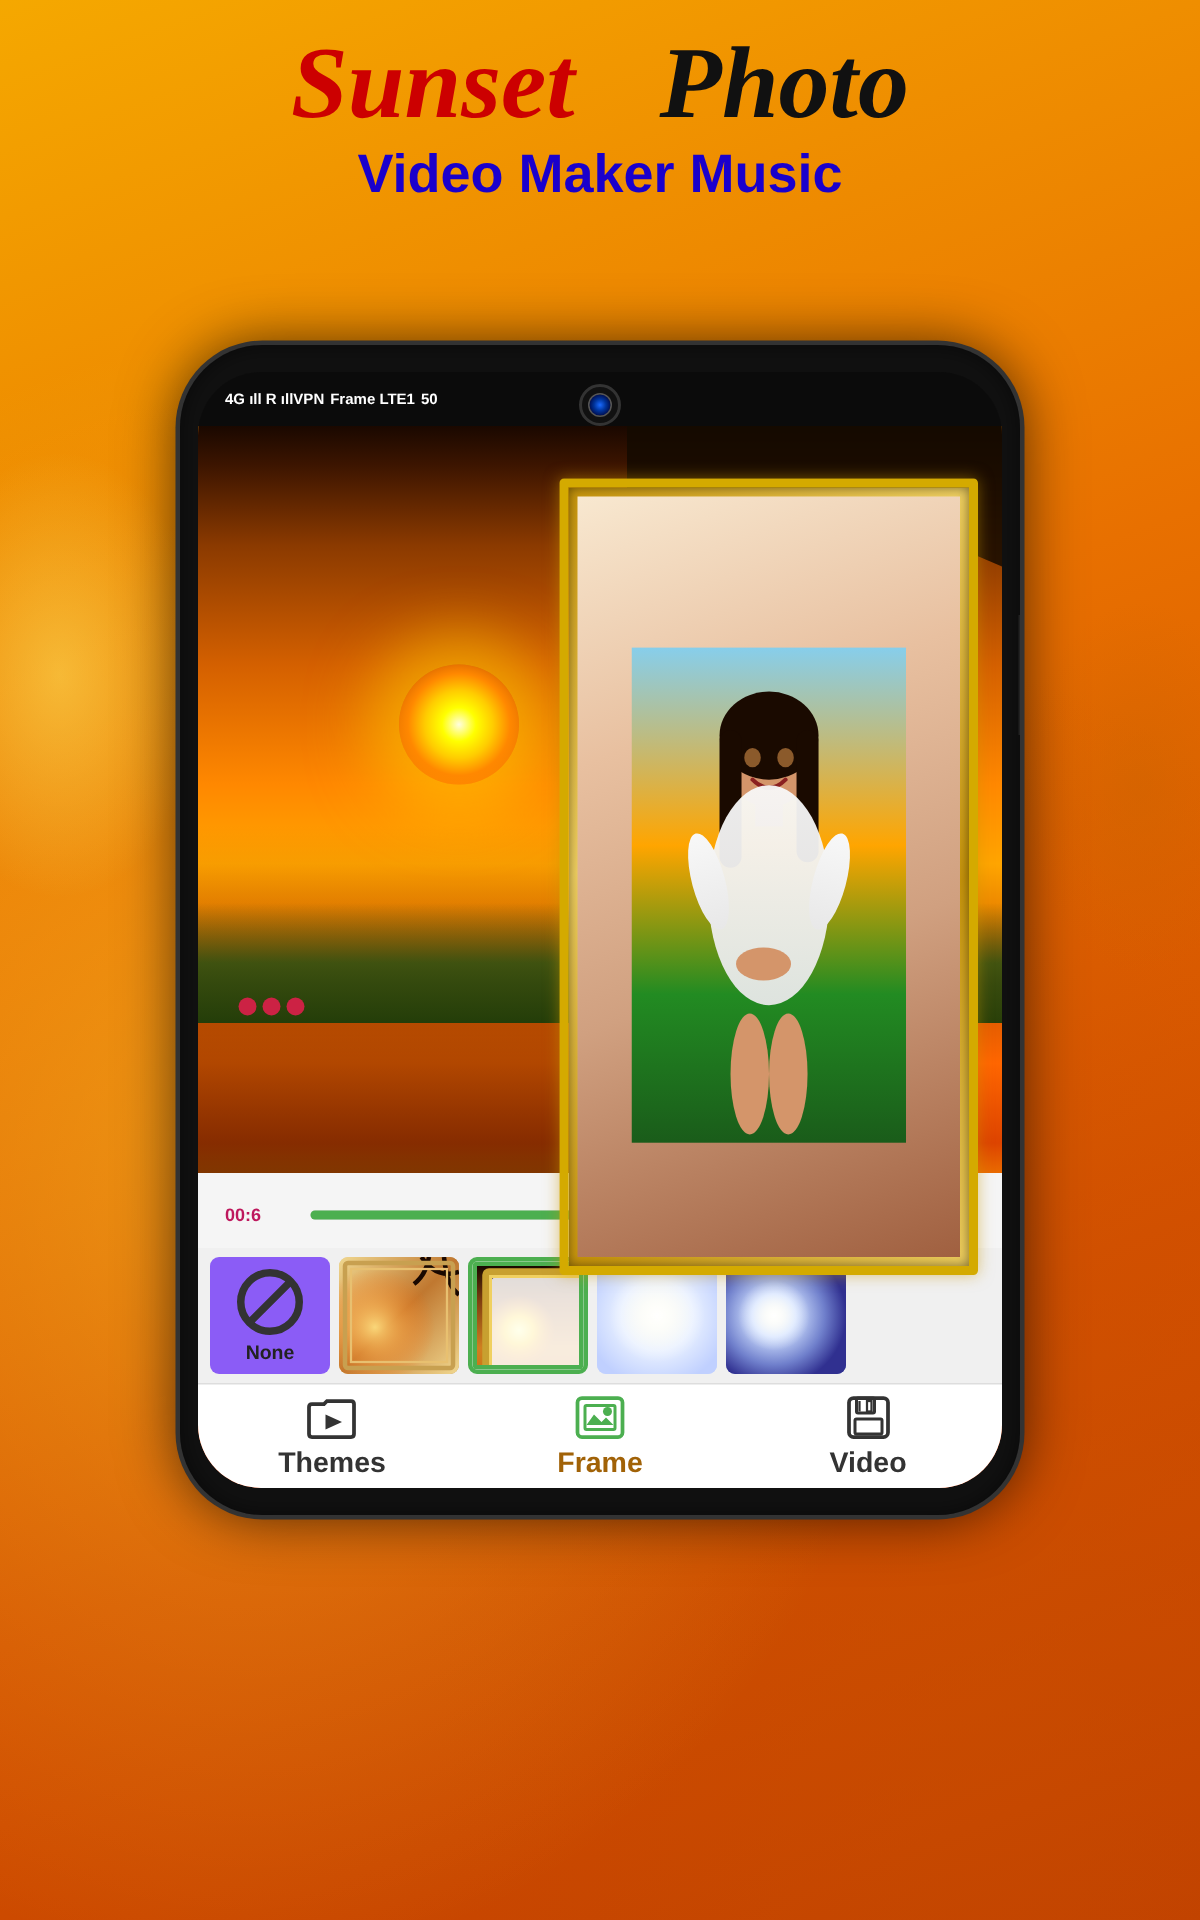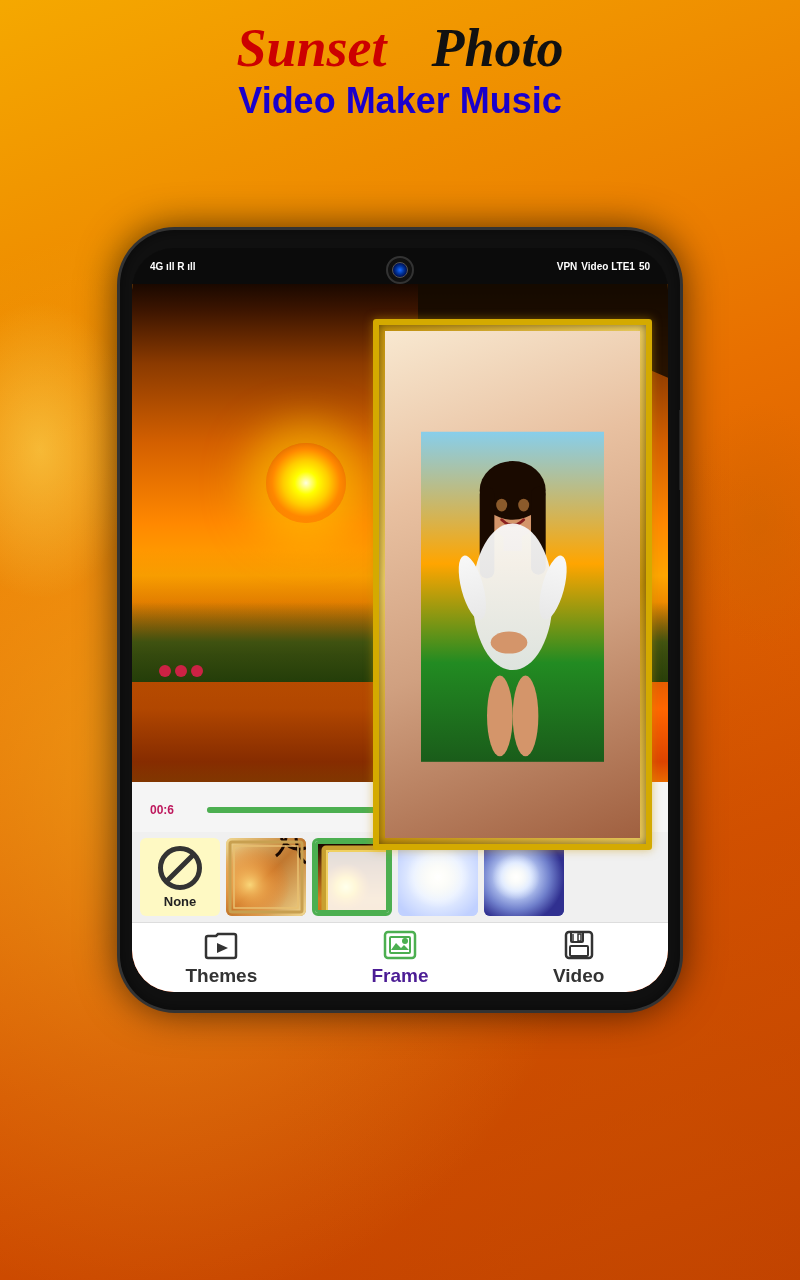--- a/index.html
+++ b/index.html
@@ -24,21 +24,21 @@
 
     
     .app-title {
       position: absolute;
       top: 18px;
       left: 0; right: 0;
       text-align: center;
       z-index: 10;
     }
     .title-line1 {
-      font-size: 54px;
+      font-size: 68px;
       font-weight: bold;
       font-style: italic;
       line-height: 1.1;
     }
     .title-sunset { color: #cc0000; font-family: Georgia, serif; }
     .title-photo { color: #111111; font-family: Georgia, serif; }
     .title-line2 {
       font-size: 36px;
       font-weight: bold;
       color: #1a00cc;
@@ -76,21 +76,20 @@
     }
 
     
     .status-bar {
       position: absolute;
       top: 0; left: 0; right: 0;
       height: 36px;
       background: rgba(0,0,0,0.3);
       display: flex;
       align-items: center;
-      justify-content: space-between;
       padding: 0 18px;
       z-index: 20;
       font-size: 11px;
       color: #fff;
       font-weight: bold;
     }
 
     .status-left { display: flex; align-items: center; gap: 3px; font-size: 10px; }
     .status-right { display: flex; align-items: center; gap: 4px; font-size: 10px; }
 
@@ -306,21 +305,21 @@
 
     .frame-item {
       width: 80px;
       height: 78px;
       border-radius: 6px;
       overflow: hidden;
       position: relative;
       flex-shrink: 0;
     }
     .frame-item.none-item {
-      background: #fef9c3;
+      background: #8b5cf6;
       display: flex; flex-direction: column; align-items: center; justify-content: center;
       gap: 4px;
     }
     .none-icon {
       width: 44px; height: 44px;
       border: 5px solid #333;
       border-radius: 50%;
       position: relative;
     }
     .none-icon::after {
@@ -382,21 +381,21 @@
     }
     .nav-icon-wrap {
       width: 38px; height: 32px;
       display: flex; align-items: center; justify-content: center;
     }
     .nav-label {
       font-size: 19px;
       font-weight: bold;
     }
     .nav-label-default { color: #333; }
-    .nav-label-active { color: #4c1d95; }
+    .nav-label-active { color: #a16207; }
 
     
     svg { display: block; }
 
     
     .bg-sunlight-left {
       position: absolute;
       top: 300px; left: -60px;
       width: 200px; height: 300px;
       background: radial-gradient(ellipse, rgba(255,230,100,0.5) 0%, transparent 70%);
@@ -466,21 +465,21 @@
       <div class="camera-notch">
         <div class="camera-lens"></div>
       </div>
 
       <div class="status-bar">
         <div class="status-left">
           <span>4G  ıll R  ıll</span>
         </div>
         <div class="status-right">
           <span>VPN</span>
-          <span>Video LTE1</span>
+          <span>Frame LTE1</span>
           <span>50</span>
         </div>
       </div>
 
       <div class="screen-content">
 
         <div class="screen-photo-bg">
 
           <div class="sun-glow"></div>
 

